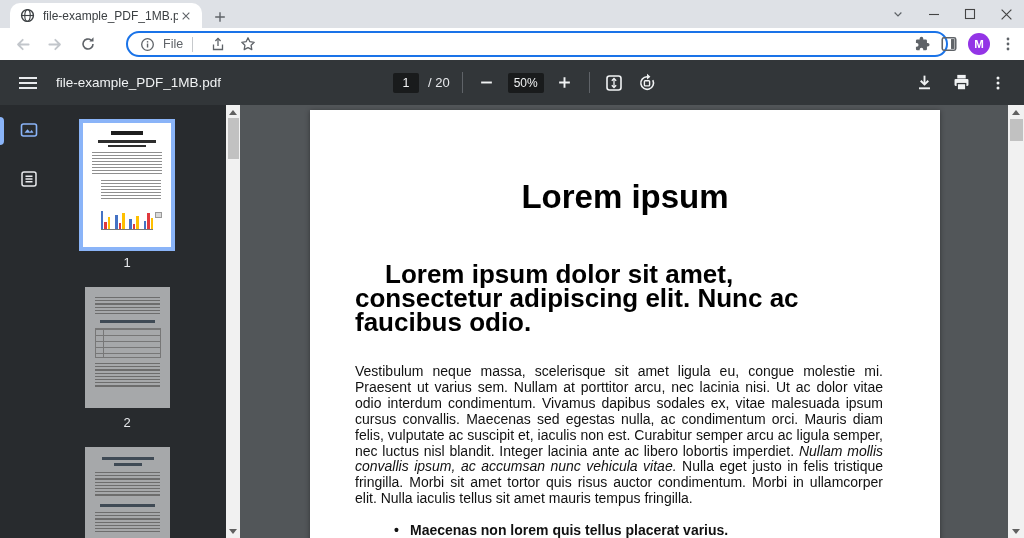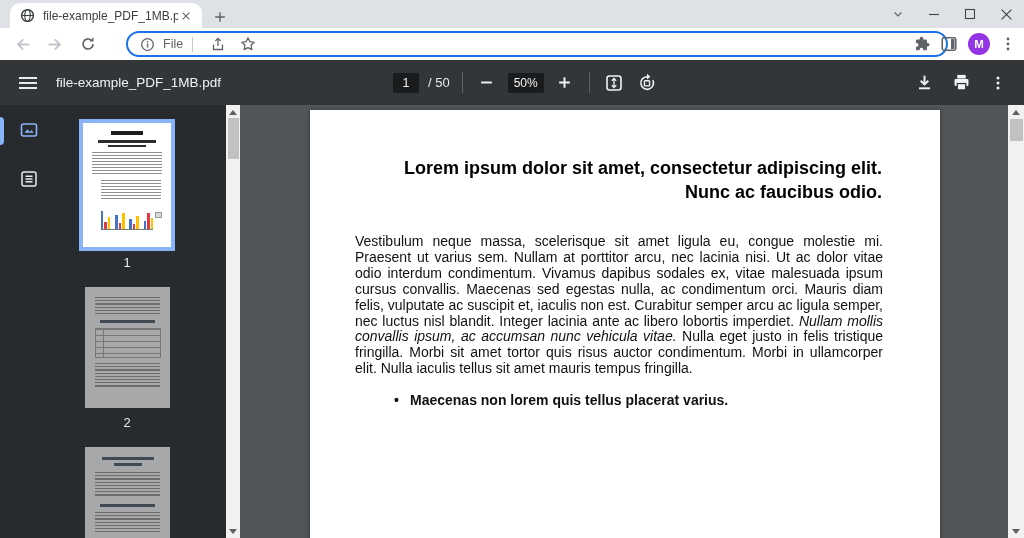--- a/index.html
+++ b/index.html
@@ -93,22 +93,22 @@
   .sb-arrow { position:absolute; left:0; width:100%; height:14px; display:flex; align-items:center; justify-content:center; }
   .tri-up   { width:0; height:0; border-left:4px solid transparent; border-right:4px solid transparent; border-bottom:5px solid #606060; }
   .tri-down { width:0; height:0; border-left:4px solid transparent; border-right:4px solid transparent; border-top:5px solid #606060; }
   .sb-thumb { position:absolute; left:1.5px; right:1.5px; background:#c1c1c1; }
 
   
   .main-view { position:relative; flex:1; height:100%; background:#525659; overflow:hidden; }
   .pdf-page { position:absolute; left:70px; top:5px; width:630px; height:640px; background:#fff;
               box-shadow:0 1px 5px rgba(0,0,0,0.4); }
   .doc-title { margin-top:68px; text-align:center; font-size:33px; font-weight:bold; color:#000; }
-  .doc-subtitle { margin:46px 58px 0 45px; font-size:18px; font-weight:bold; line-height:24px;
-                  text-indent:30px; color:#000;text-align:right; }
+  .doc-subtitle { margin:46px 58px 0 45px; font-size:26px; font-weight:bold; line-height:24px;
+                  text-indent:30px; color:#000; }
   .doc-para { margin:30px 57px 0 45px; font-size:14px; line-height:15.9px; text-align:justify; color:#111; }
   .doc-para2 { margin-top:15px; }
   .sg-b { font-weight:normal; } .sg-i { font-style:italic; }
   .doc-bullet { margin:15px 57px 0 100px; font-size:14px; font-weight:bold; color:#111; position:relative; }
   .doc-bullet::before { content:"•"; position:absolute; left:-16px; }
 
   svg { display:block; }
 </style>
 </head>
 <body>
@@ -230,21 +230,21 @@
     <div class="hamburger">
         <span></span>
         <span></span>
         <span></span>
       </div>
   </div>
   <span class="pdf-doc-title">file-example_PDF_1MB.pdf</span>
 
   <div class="pdf-center">
     <input class="page-input" value="1" style="">
-    <span class="page-count">/ 50</span>
+    <span class="page-count">/ 20</span>
     <span class="tb-sep"></span>
     <span class="tb-btn">
       <svg width="15" height="15" viewBox="0 0 14 14">
           <path d="M2 7h10" stroke="#f1f3f4" stroke-width="1.8"></path>
         </svg>
     </span>
     <span class="zoom-box">50%</span>
     <span class="tb-btn">
       <svg width="15" height="15" viewBox="0 0 14 14">
           <path d="M2 7h10M7 2v10" stroke="#f1f3f4" stroke-width="1.8"></path>
@@ -362,20 +362,21 @@
         </div>
       <div class="sb-thumb" style="top:13px; height:41px;"></div>
       <div class="sb-arrow" style="bottom:0;">
           <span class="tri-down"></span>
         </div>
     </div>
   </div>
 
   <div class="main-view">
     <div class="pdf-page">
+      <div class="doc-title">Lorem ipsum</div>
       <div class="doc-subtitle">Lorem ipsum dolor sit amet, consectetur adipiscing elit. Nunc ac faucibus odio.</div>
       <div class="doc-para">
         <span class="sg">Vestibulum neque massa, scelerisque sit amet ligula eu, congue molestie mi. Praesent ut varius sem. Nullam at porttitor arcu, nec lacinia nisi. Ut ac dolor vitae odio interdum condimentum. </span><span class="sg sg-b">Vivamus dapibus sodales ex, vitae malesuada ipsum cursus convallis. Maecenas sed egestas nulla, ac condimentum orci.</span><span class="sg"> Mauris diam felis, vulputate ac suscipit et, iaculis non est. Curabitur semper arcu ac ligula semper, nec luctus nisl blandit. Integer lacinia ante ac libero lobortis imperdiet. </span><span class="sg sg-i">Nullam mollis convallis ipsum, ac accumsan nunc vehicula vitae.</span><span class="sg"> Nulla eget justo in felis tristique fringilla. Morbi sit amet tortor quis risus auctor condimentum. Morbi in ullamcorper elit. Nulla iaculis tellus sit amet mauris tempus fringilla.</span>
       </div>
       <div class="doc-bullet">Maecenas non lorem quis tellus placerat varius.</div>
     </div>
 
     <div class="vscroll main">
       <div class="sb-arrow" style="top:0;">
           <span class="tri-up"></span>

